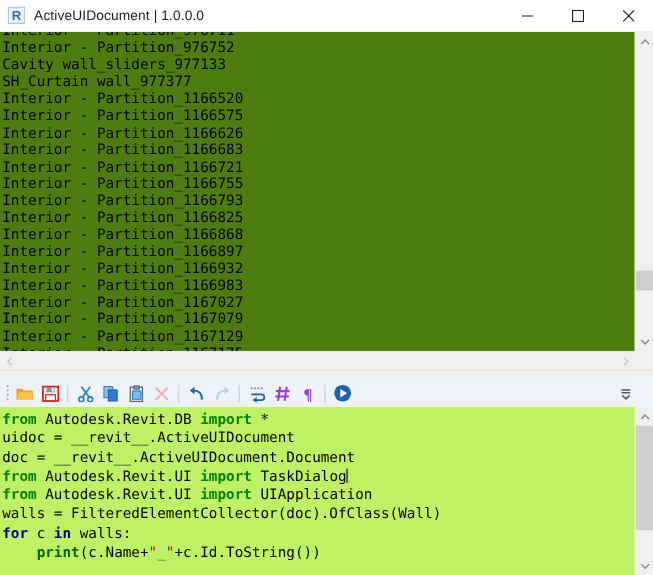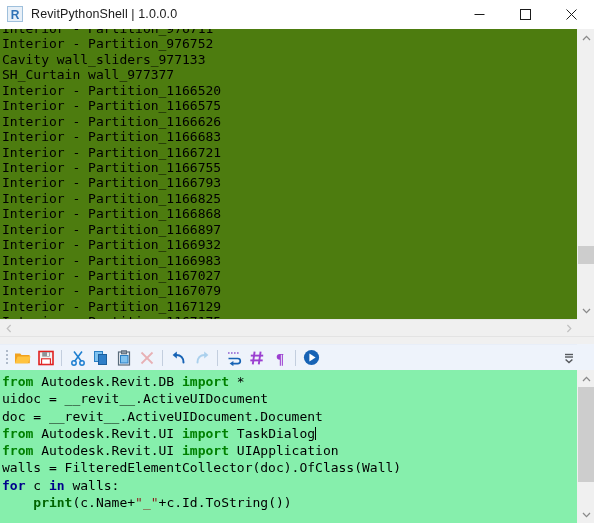--- a/index.html
+++ b/index.html
@@ -103,21 +103,21 @@
     flex: 0 0 auto;
   }
   .tb-sep { width: 1px; height: 16px; background: #c3cede; margin: 0 4px; flex: 0 0 auto; }
   .tb-overflow {
     width: 16px; height: 26px; display: flex; align-items: center; justify-content: center;
     margin-left: auto; flex: 0 0 auto;
   }
   .toolbar-corner { width: 17px; background: #eef3fb; }
 
   
-  .editor-pane { flex: 1 1 auto; display: flex; overflow: hidden; background: #86efac; position: relative; }
+  .editor-pane { flex: 1 1 auto; display: flex; overflow: hidden; background: #bef264; position: relative; }
   .editor-text {
     flex: 1 1 auto;
     font-family: "DejaVu Sans Mono", monospace;
     font-size: 13px;
     line-height: 17.3px;
     white-space: pre;
     padding: 3px 0 0 2px;
     overflow: hidden;
     color: #000000;
     position: relative;
@@ -139,21 +139,21 @@
 <div class="app">
 
   <div class="titlebar">
     <div class="title-logo">
       <svg width="16" height="16" viewBox="0 0 16 16">
         <rect x="0" y="0" width="16" height="16" fill="#ffffff"></rect>
         <rect x="0.5" y="0.5" width="15" height="15" fill="#e8f0f8" stroke="#9fc0dc" stroke-width="1"></rect>
         <text x="8" y="12.5" font-family="'Liberation Sans',sans-serif" font-size="12" font-weight="bold" fill="#2f72b5" text-anchor="middle">R</text>
       </svg>
     </div>
-    <div class="title-text">RevitPythonShell | 1.0.0.0</div>
+    <div class="title-text">ActiveUIDocument | 1.0.0.0</div>
     <div class="win-buttons">
       <div class="win-btn">
         <svg width="11" height="11" viewBox="0 0 11 11">
           <line x1="0.5" y1="5.5" x2="10.5" y2="5.5" stroke="#1b1b1b" stroke-width="1"></line>
         </svg>
       </div>
       <div class="win-btn">
         <svg width="11" height="11" viewBox="0 0 11 11">
           <rect x="0.5" y="0.5" width="10" height="10" fill="none" stroke="#1b1b1b" stroke-width="1"></rect>
         </svg>

